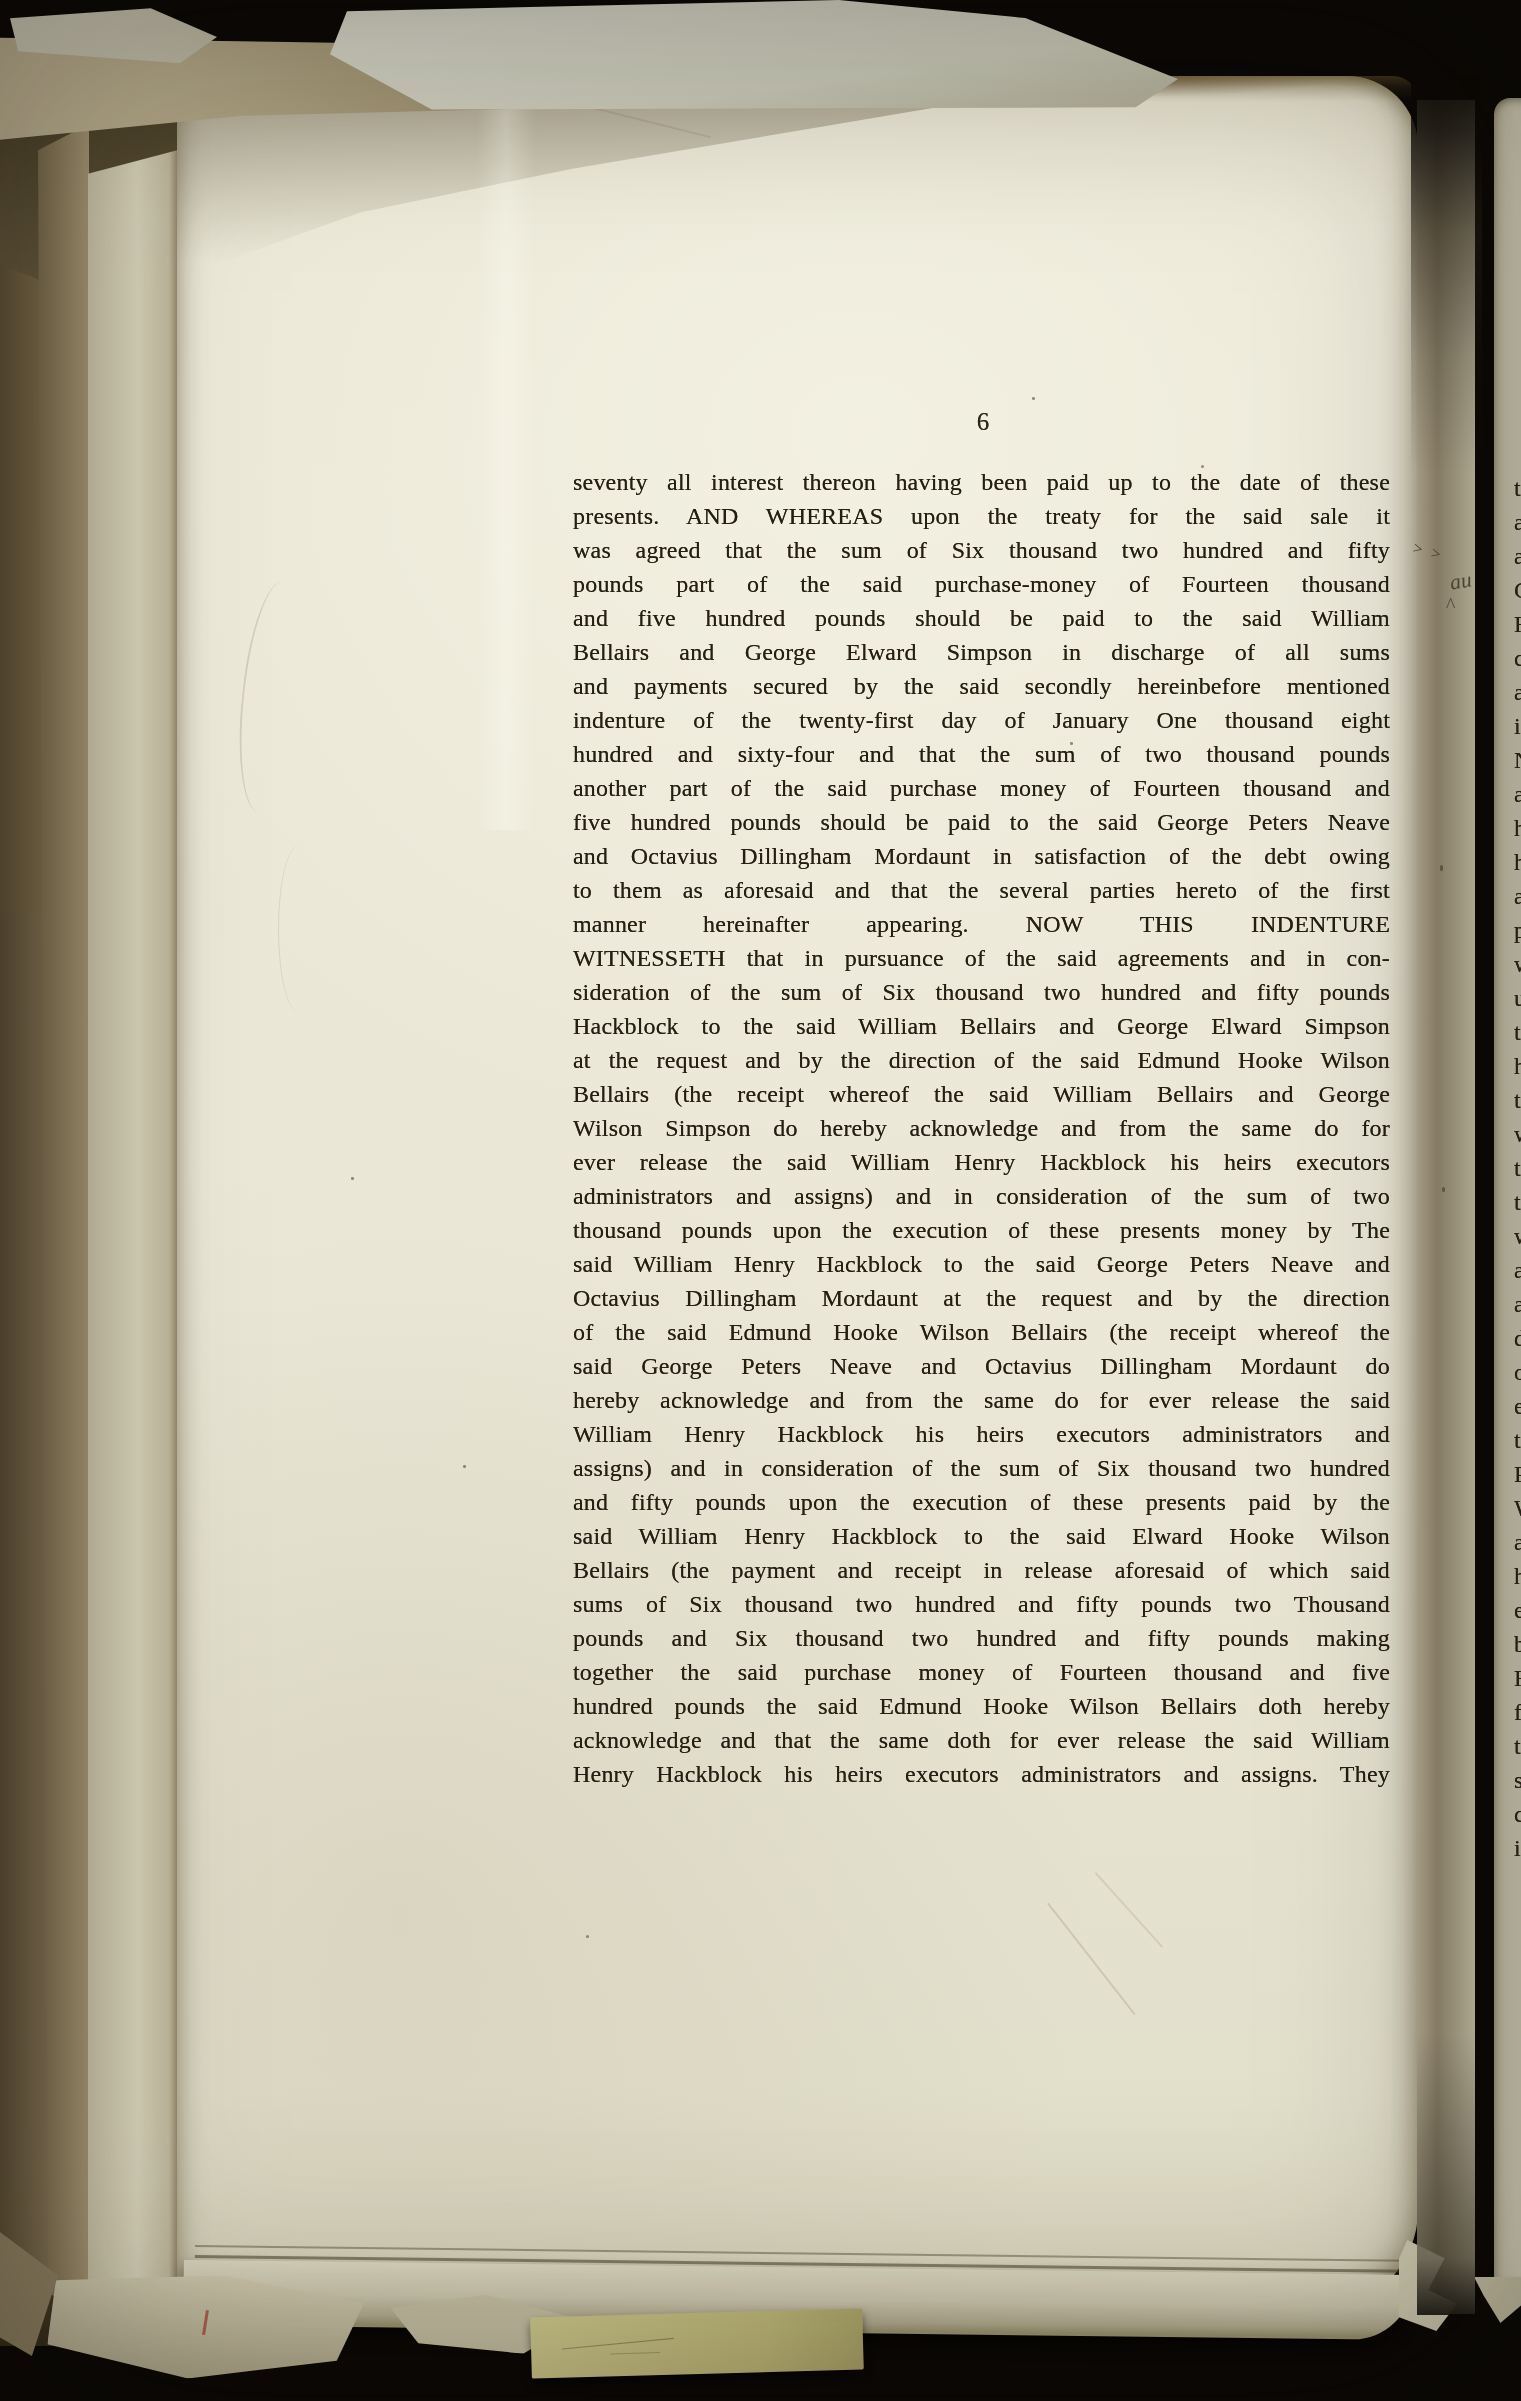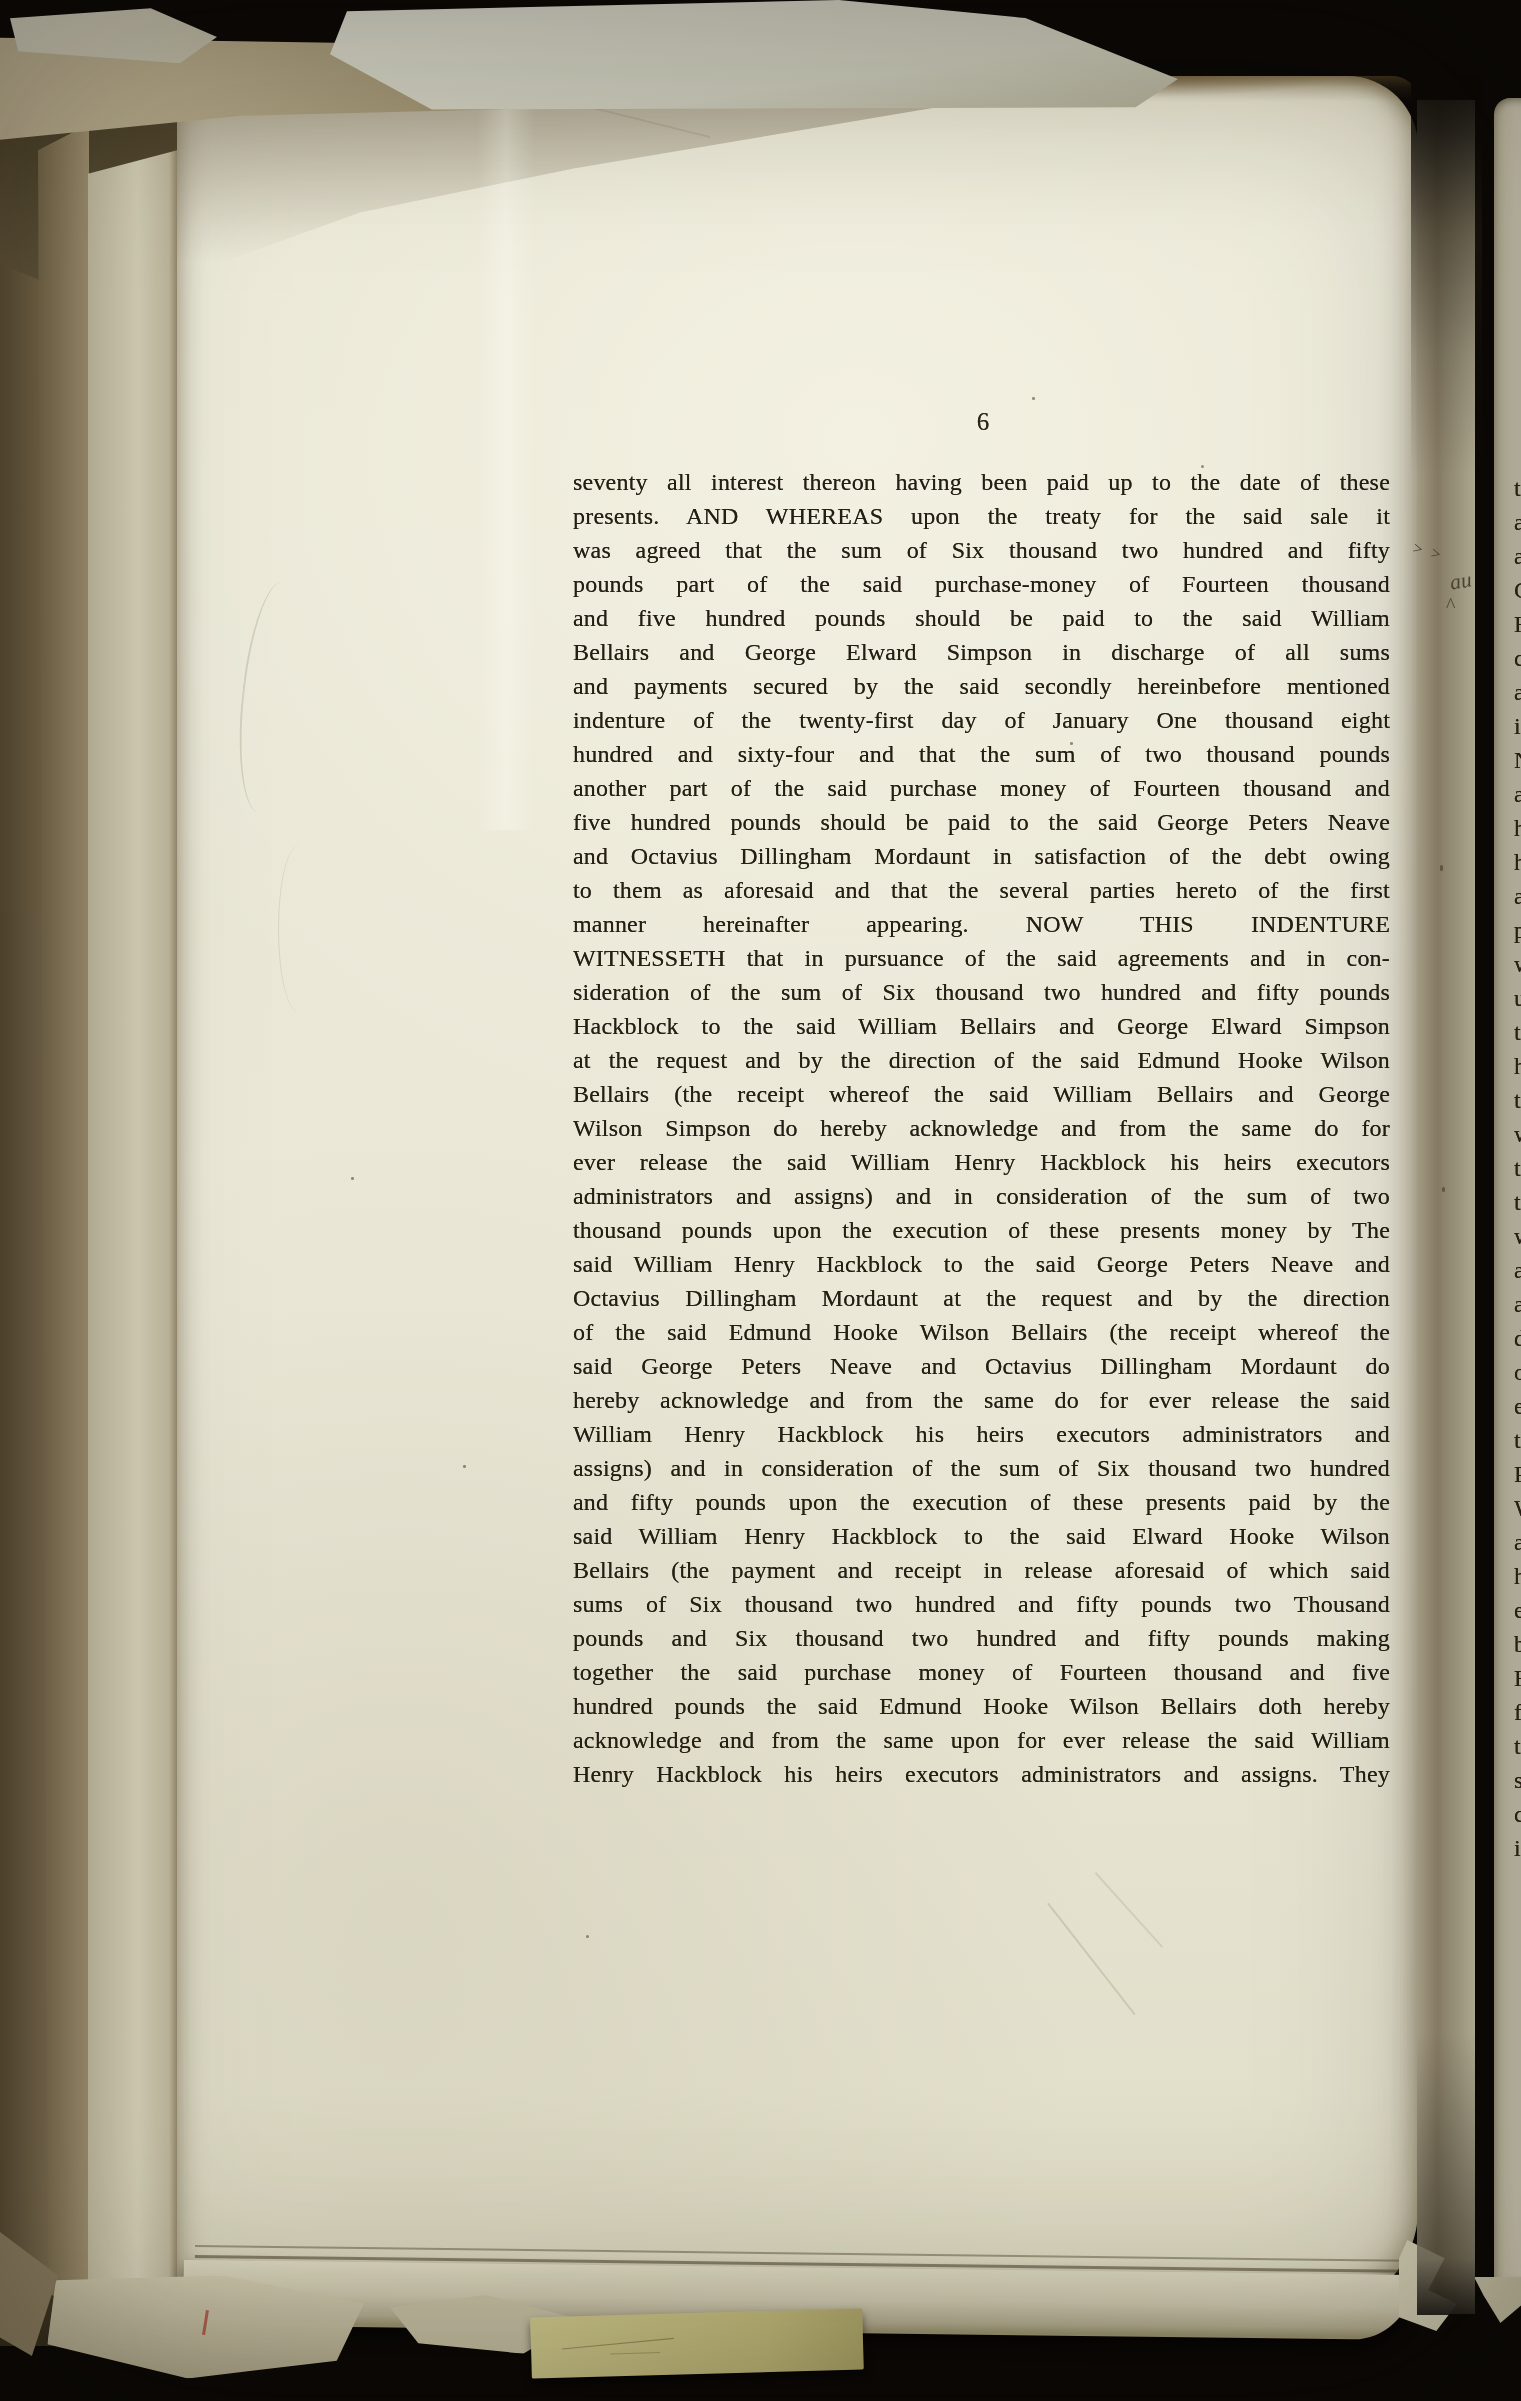--- a/index.html
+++ b/index.html
@@ -199,21 +199,21 @@
       <div class="tline">hereby acknowledge and from the same do for ever release the said</div>
       <div class="tline">William Henry Hackblock his heirs executors administrators and</div>
       <div class="tline">assigns) and in consideration of the sum of Six thousand two hundred</div>
       <div class="tline">and fifty pounds upon the execution of these presents paid by the</div>
       <div class="tline">said William Henry Hackblock to the said Elward Hooke Wilson</div>
       <div class="tline">Bellairs (the payment and receipt in release aforesaid of which said</div>
       <div class="tline">sums of Six thousand two hundred and fifty pounds two Thousand</div>
       <div class="tline">pounds and Six thousand two hundred and fifty pounds making</div>
       <div class="tline">together the said purchase money of Fourteen thousand and five</div>
       <div class="tline">hundred pounds the said Edmund Hooke Wilson Bellairs doth hereby</div>
-      <div class="tline">acknowledge and from the same upon for ever release the said William</div>
+      <div class="tline">acknowledge and that the same doth for ever release the said William</div>
       <div class="tline">Henry Hackblock his heirs executors administrators and assigns. They</div>
     </div>
 
   <div class="curl-lines">
     <div class="cl1"></div>
     <div class="cl2"></div>
     <div class="cl3"></div>
   </div>
   <div class="bottom-band"></div>
   <div class="tear-bl-1"></div>

